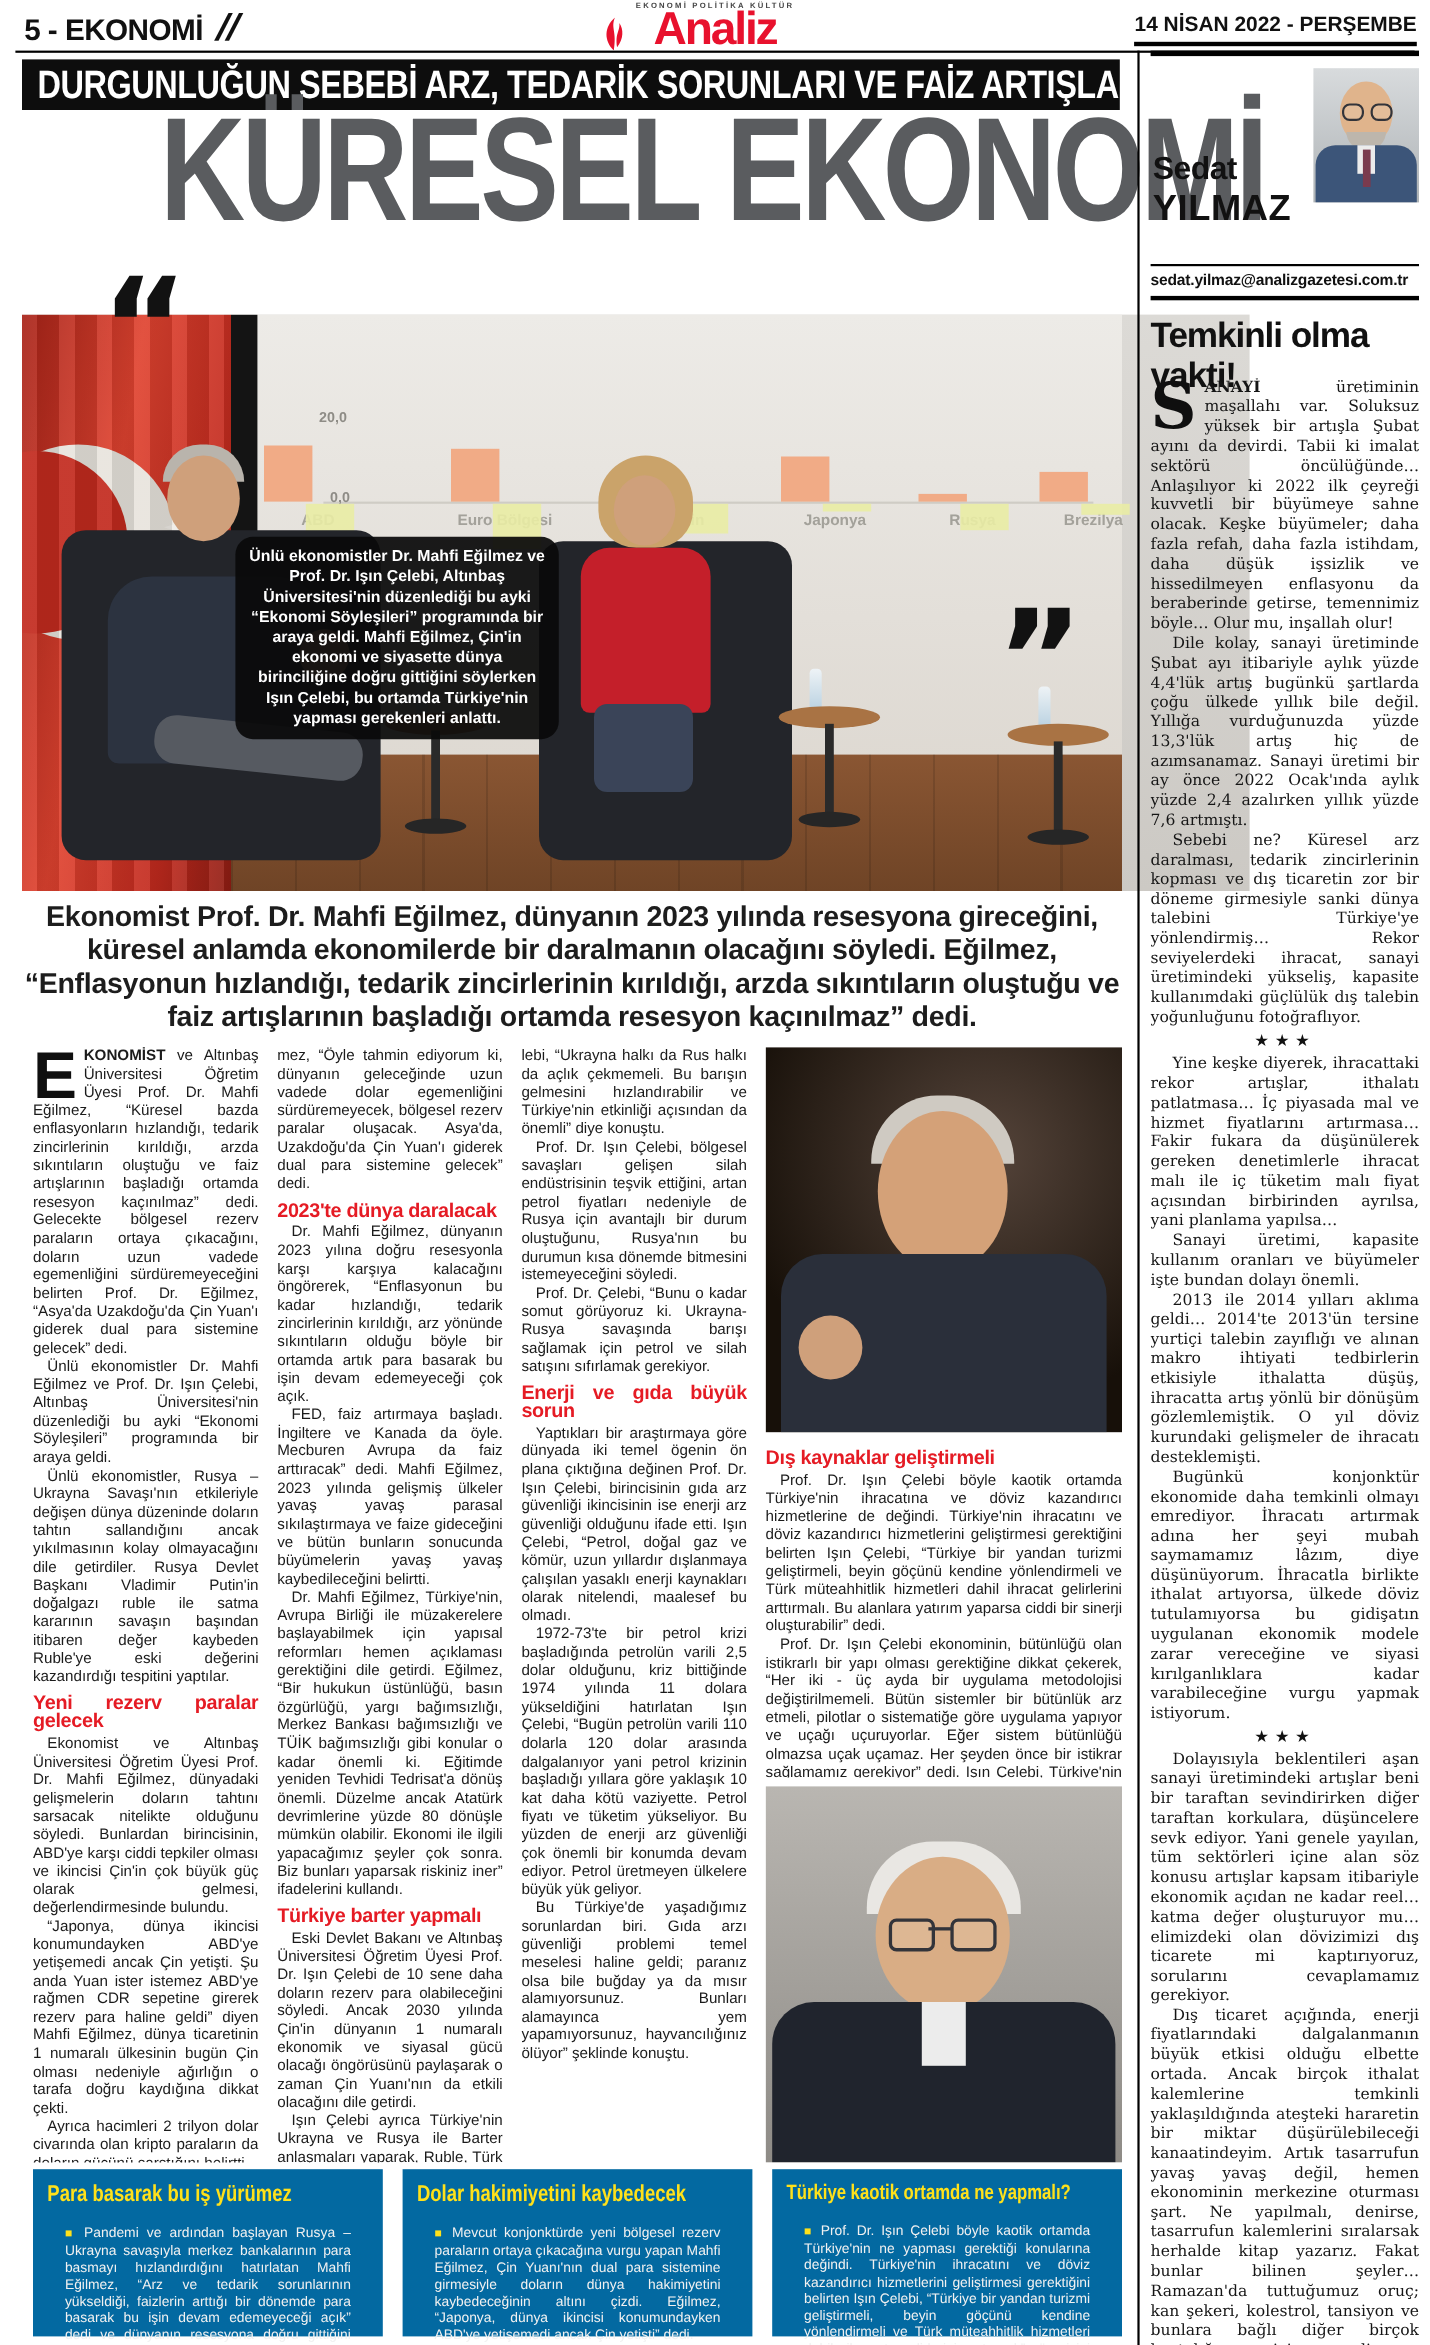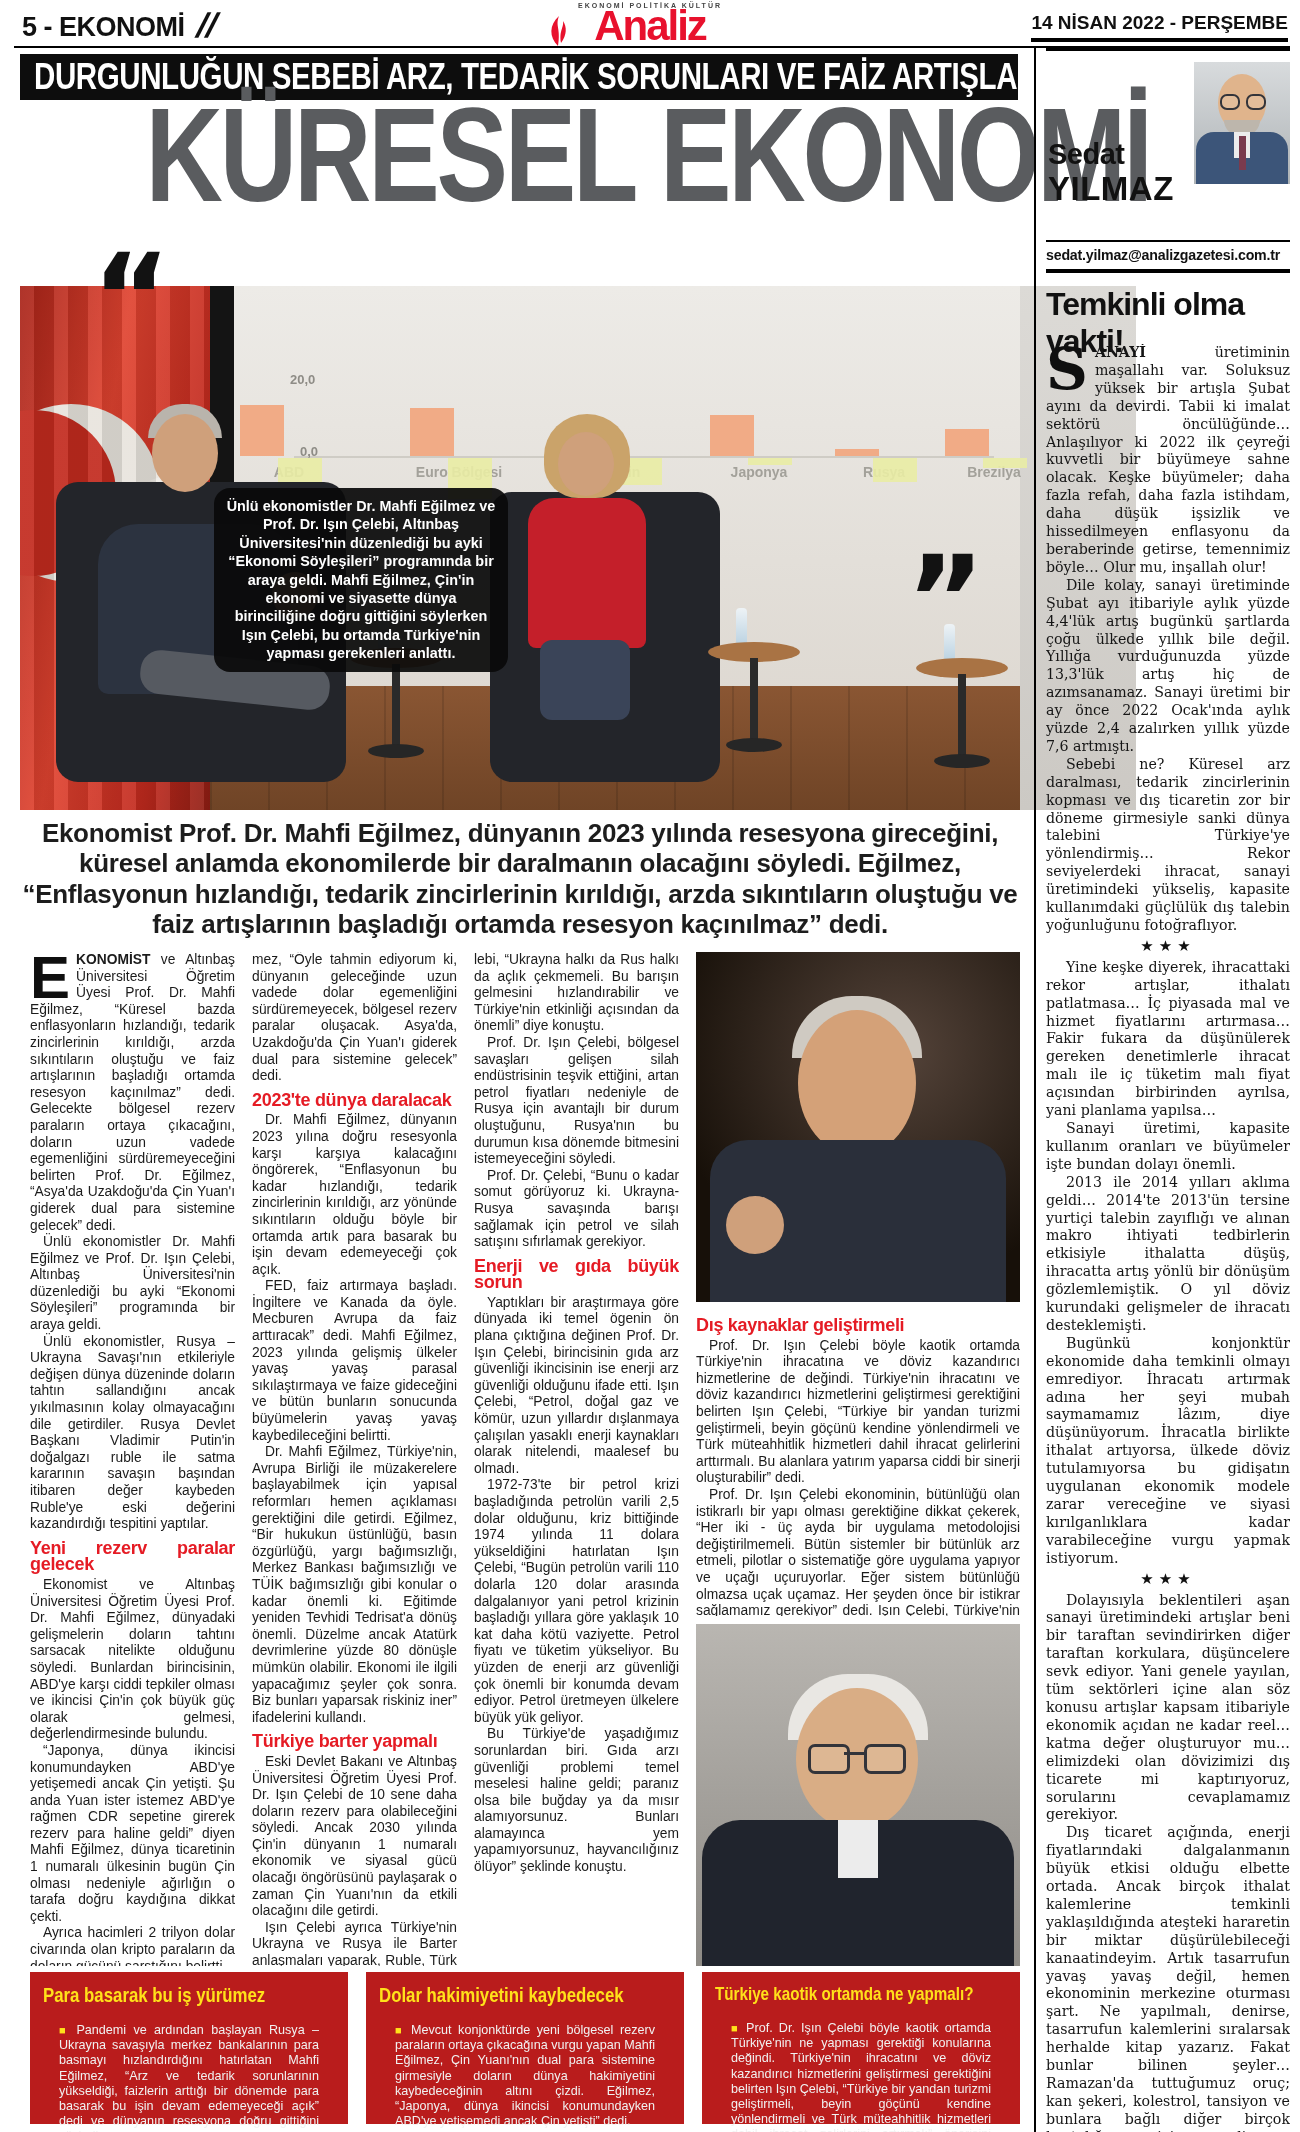--- a/index.html
+++ b/index.html
@@ -91,21 +91,21 @@
   #feat-photo1{position:absolute;left:0;top:0;width:324px;height:350px;overflow:hidden;
                background:radial-gradient(circle at 62% 28%,#55443a,#171009 72%);}
   #feat-photo2{position:absolute;left:0;top:672px;width:324px;height:342px;overflow:hidden;
                background:linear-gradient(#b9b6b1,#8e8b86);}
   .glass{position:absolute;width:36px;height:24px;border:3px solid #33343a;border-radius:7px;background:rgba(255,255,255,.12);}
   .suit{position:absolute;background:#20242d;border-radius:38px 38px 0 0;}
   .shirt{position:absolute;background:#ececec;}
 
   
   #boxes{left:30px;top:1972px;width:990px;display:flex;gap:18px;}
-  .box{width:318px;height:152px;background:#b91c1c;box-sizing:border-box;padding:8px 13px;}
+  .box{width:318px;height:152px;background:#0369a1;box-sizing:border-box;padding:8px 13px;}
   .box h3{color:#ffe11a;font-size:21px;font-weight:900;margin:3px 0 7px;white-space:nowrap;
           transform:scaleX(.8);transform-origin:0 50%;}
   .box:nth-child(3) h3{font-size:19px;}
   .box p{color:#f1f1f1;font-size:12.6px;line-height:15.2px;text-align:justify;margin:16px;}
   .box .bullet{color:#ffe11a;font-size:11px;}
 
   
   #side-vrule{left:1034px;top:46px;width:2px;height:2086px;background:#000;}
   #side{left:1046px;top:46px;width:244px;height:2086px;}
   #side-topbar{position:absolute;left:0;top:0;width:244px;height:5px;background:#000;}

